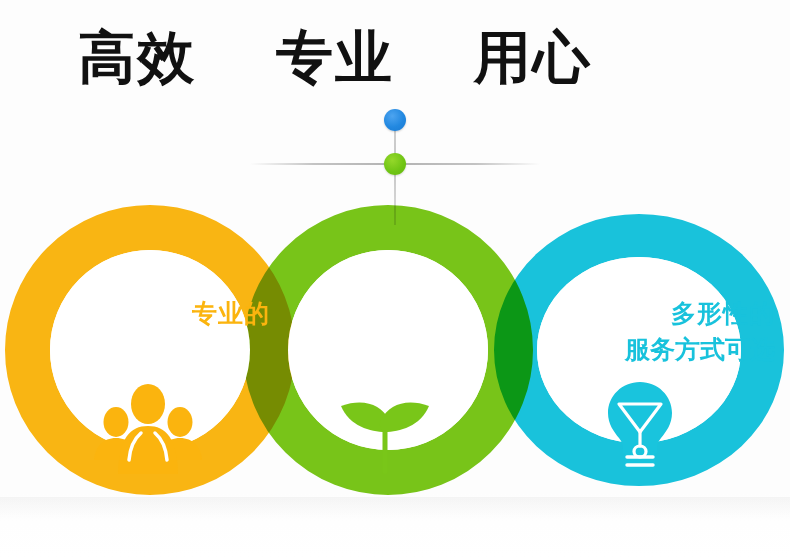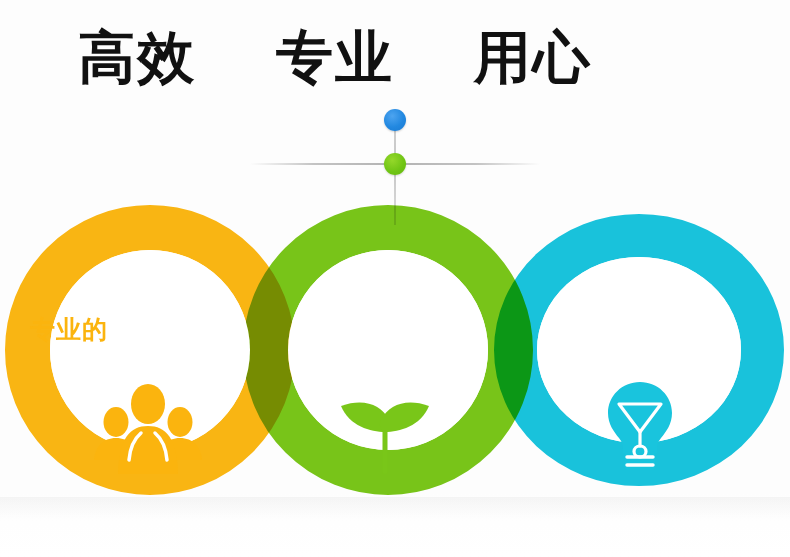--- a/index.html
+++ b/index.html
@@ -142,28 +142,27 @@
     border-radius: 50%;
     background: #ffffff;
   }
   .disc-orange { left: 50px;  top: 250px; width: 200px; height: 200px; }
   .disc-green  { left: 288px; top: 250px; width: 200px; height: 200px; }
   .disc-cyan   { left: 537px; top: 257px; width: 204px; height: 186px; }
 
   
   .ring-content {
     position: absolute;
-    text-align: left;
+    text-align: right;
     font-family: "DejaVu Sans", "Liberation Sans", sans-serif;
     font-weight: bold;
     font-size: 25px;
     line-height: 36px;
     letter-spacing: 1px;
     white-space: nowrap;
-    margin-top: 16px;
   }
   .rc-orange { left: 30px;  top: 296px; width: 240px; color: #fbb40e; }
   .rc-green  { left: 263px; top: 296px; width: 250px; color: #79c619; }
   .rc-cyan   { left: 505px; top: 296px; width: 270px; color: #18c2dc; }
   .rc-cyan .line2 { font-size: 25px; letter-spacing: 0; }
 
   .icon-slot {
     position: absolute;
     text-align: center;
   }
@@ -242,20 +241,24 @@
 
         <path d="M60 50C46 50 24 44 16 24c22-8 40-2 48 14 2 4 2 9-4 12z"></path>
 
         <path d="M60 50c14 0 36-6 44-26-22-8-40-2-48 14-2 4-2 9 4 12z"></path>
 
         <rect x="57.5" y="48" width="5" height="44" rx="2"></rect>
       </g>
     </svg>
   </div>
 
+  <div class="ring-content rc-cyan">
+    <div class="line1">多形性的</div>
+    <div class="line2">服务方式可选</div>
+  </div>
   <div class="icon-slot icon-bulb">
     <svg width="100" height="92" viewBox="0 0 100 92" aria-hidden="true">
 
       <path d="M50 2C32 2 18 16 18 33c0 11 6 19 11 25 3 4 4 6 4 11v4h34v-4c0-5 1-7 4-11 5-6 11-14 11-25C82 16 68 2 50 2z" fill="#19c4dd"></path>
 
       <rect x="35" y="71" width="30" height="19" rx="3" fill="#19c4dd"></rect>
 
       <g fill="none" stroke="#ffffff" stroke-width="3.2" stroke-linejoin="round" stroke-linecap="round">
         <path d="M29 24h42l-21 28z"></path>
         <path d="M50 52v14"></path>

